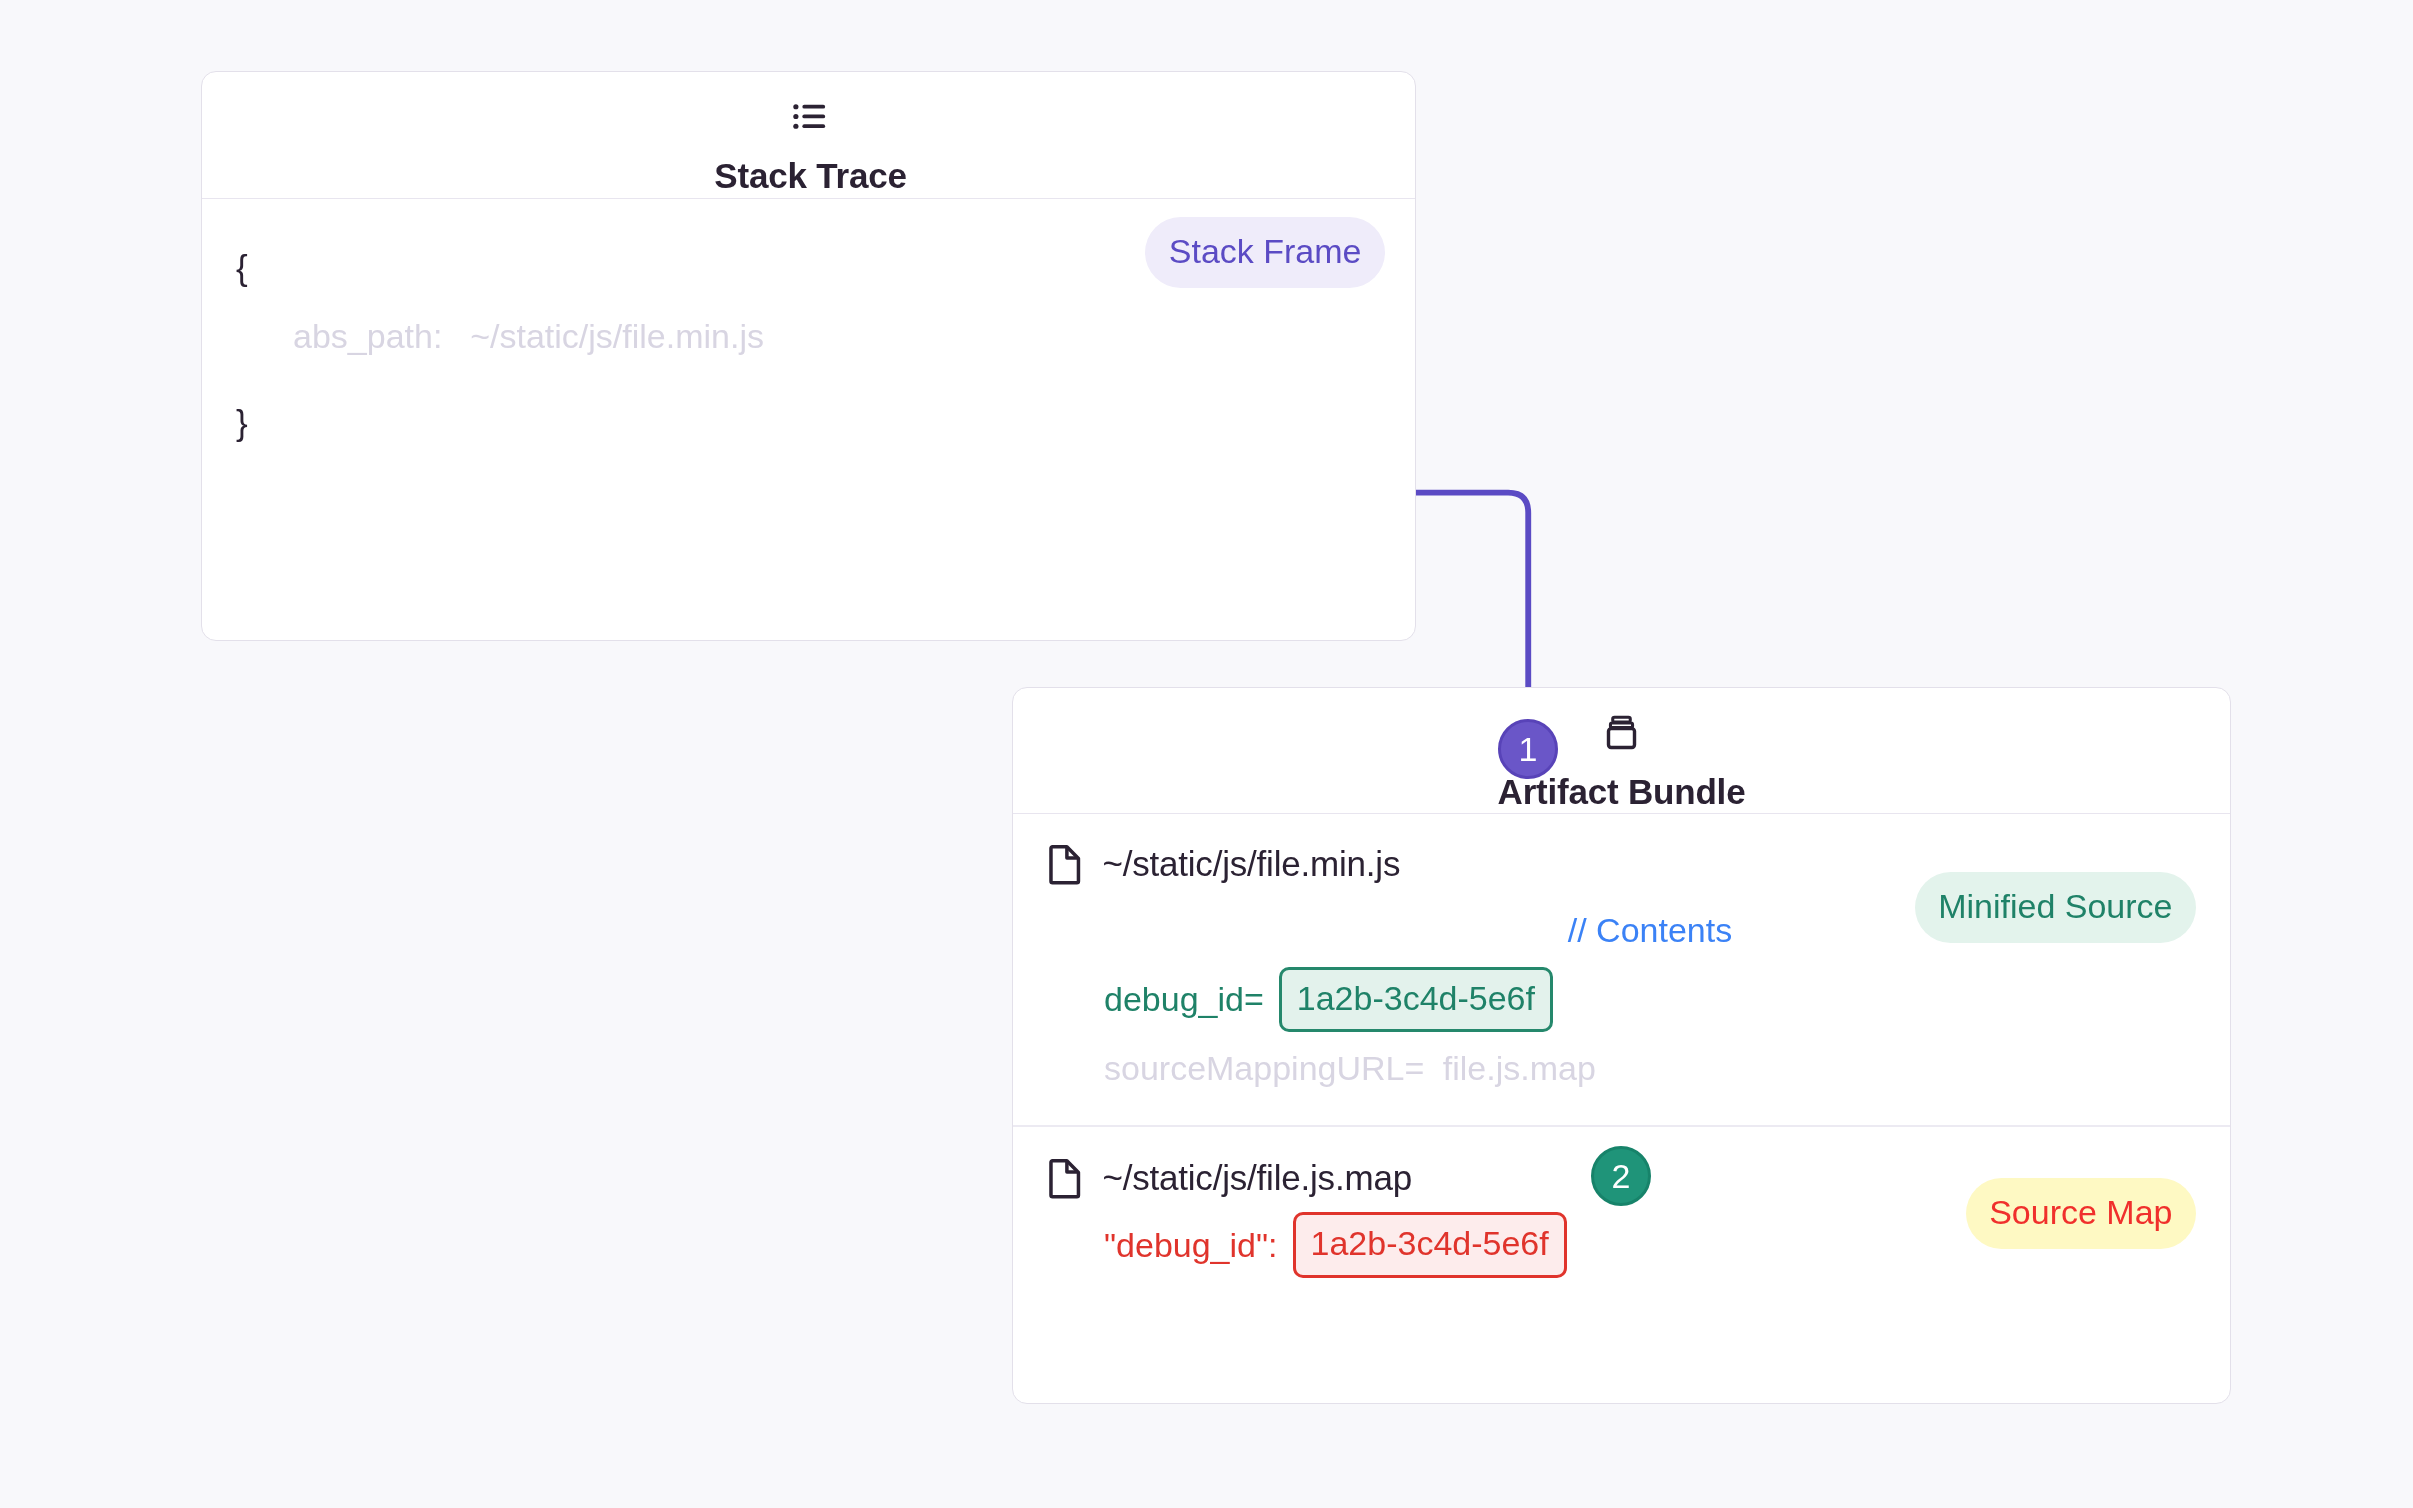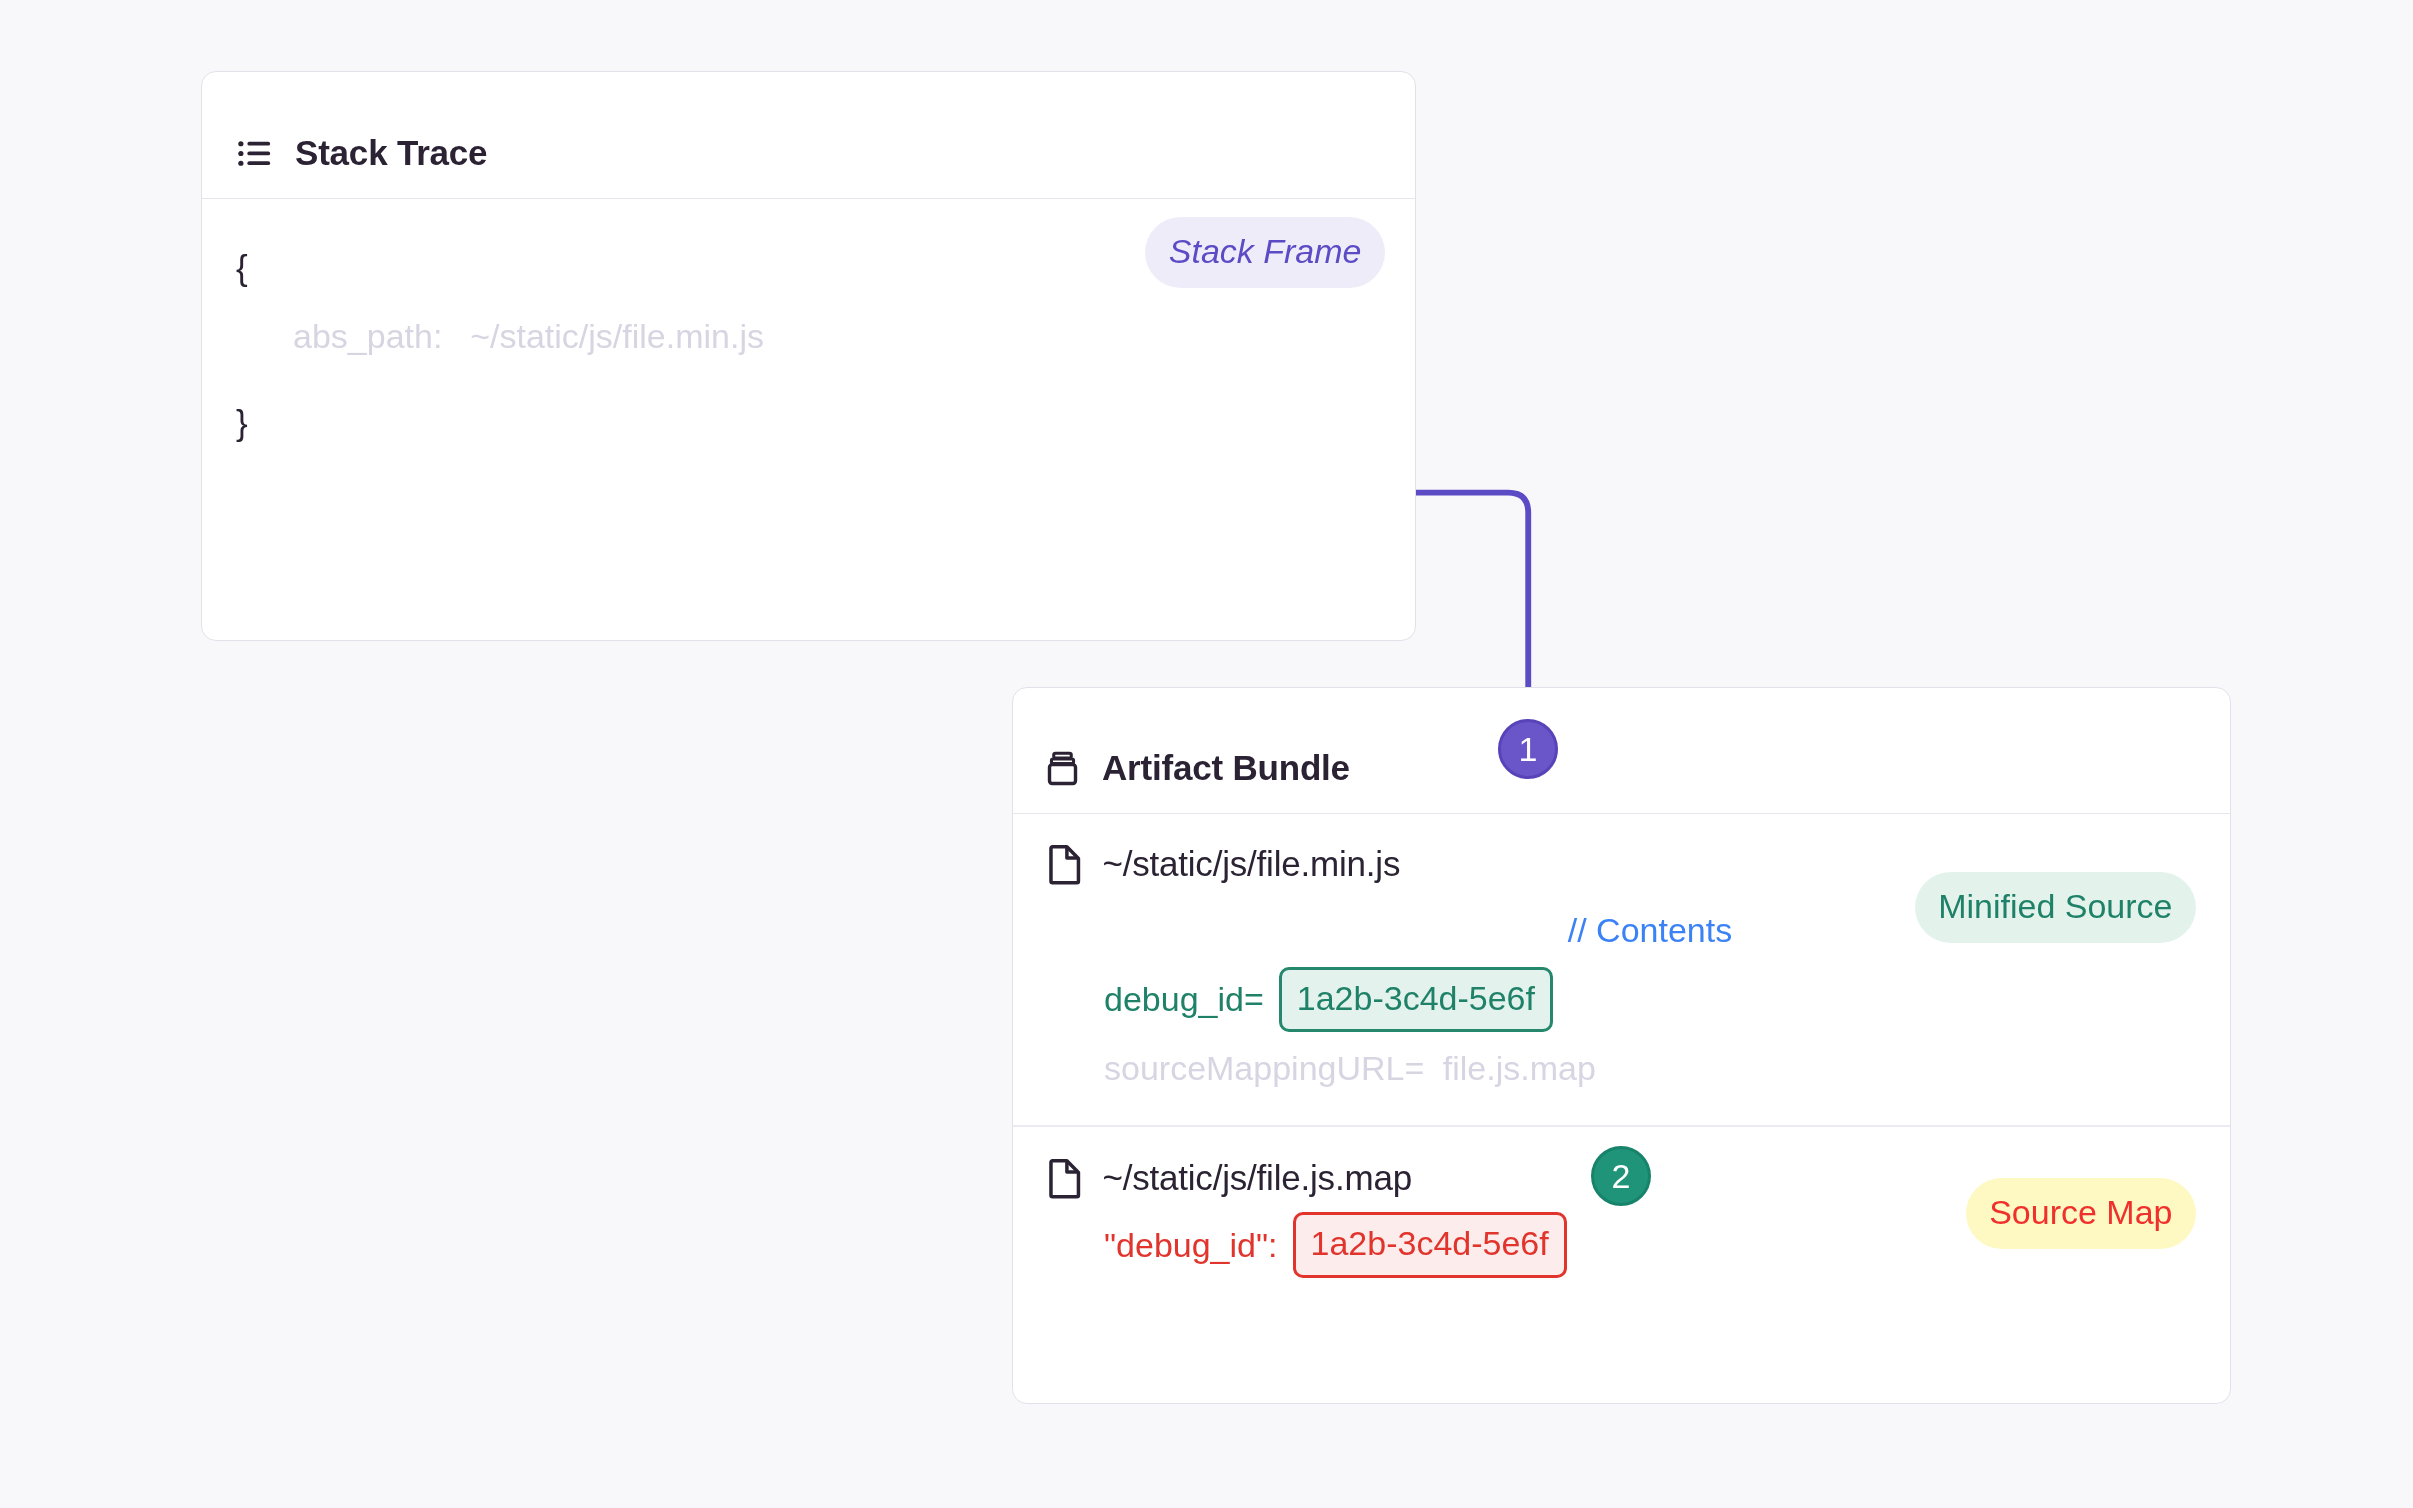--- a/index.html
+++ b/index.html
@@ -32,25 +32,26 @@
   .card {
     position: absolute;
     background: #ffffff;
     border: 1.7px solid #e3e0ea;
     border-radius: 15px;
     z-index: 10;
   }
 
   .card-head {
     display: flex;
-    align-items: flex-end;
+    align-items: center;
     gap: 20px;
     padding: 25px 30px 25px 34px;
     border-bottom: 1.7px solid #e8e5ef;
     height: 127px;
+    flex-direction: column;
   }
 
   .card-title {
     font-size: 35px;
     font-weight: 700;
     color: #2b2233;
     letter-spacing: -0.2px;
     white-space: nowrap;
   }
 
@@ -238,21 +239,21 @@
         <circle cx="3" cy="18" r="1.6" fill="#2b2233"></circle>
         <rect x="7" y="4.8" width="14" height="2.3" rx="1.15" fill="#2b2233"></rect>
         <rect x="7" y="10.8" width="14" height="2.3" rx="1.15" fill="#2b2233"></rect>
         <rect x="7" y="16.8" width="14" height="2.3" rx="1.15" fill="#2b2233"></rect>
       </svg>
       <div class="card-title">Stack Trace</div>
     </div>
 
     <div class="card-body">
 
-      <div class="tag tag-purple" style="right:30px; top:18.4px;font-style:italic;">Stack Frame</div>
+      <div class="tag tag-purple" style="right:30px; top:18.4px;">Stack Frame</div>
 
       <div class="code-line brace">{</div>
 
 
       <div class="code-line indent-1">
         <span class="key-dim">abs_path:</span>
         <span class="val-dim">~/static/js/file.min.js</span>
       </div>
 
 

